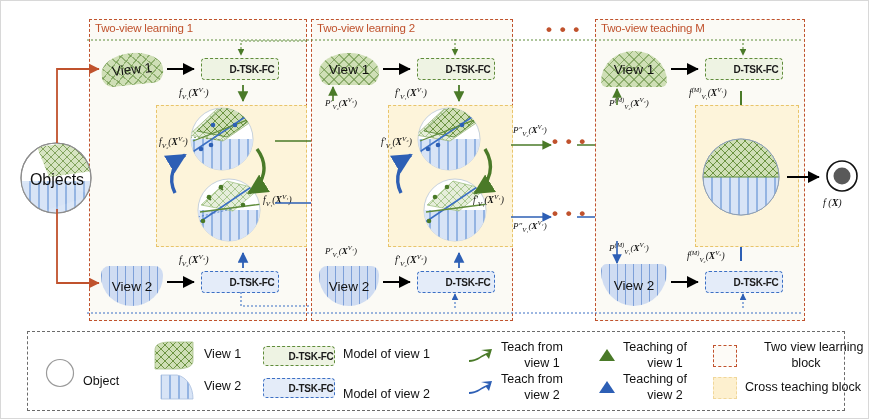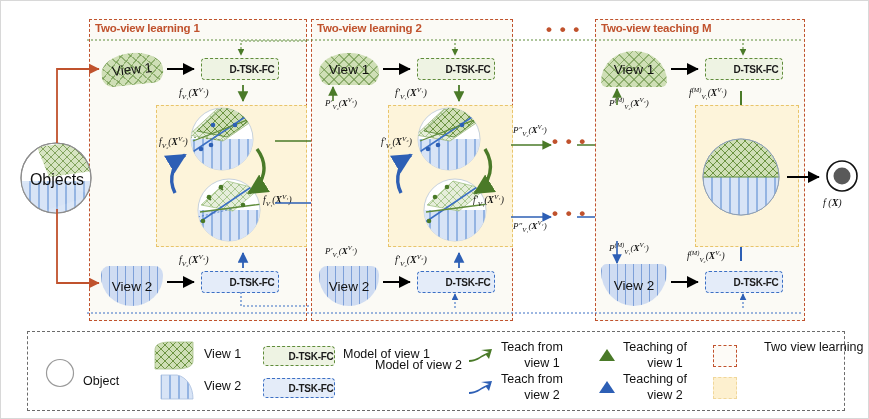--- a/index.html
+++ b/index.html
@@ -3,21 +3,21 @@
 <meta charset="utf-8">
 <style>
   html,body{margin:0;padding:0;background:#fff;}
   body{font-family:"Liberation Sans",sans-serif;}
   #page{position:relative;width:869px;height:419px;overflow:hidden;background:#ffffff;
         border:1px solid #d8d8d8;box-sizing:border-box;}
   .abs{position:absolute;box-sizing:border-box;}
 
   
   .tvblock{border:1.6px dashed #c0522d;background:#fbfaf5;}
-  .tvtitle{color:#c0522d;font-size:11.5px;font-weight:700;letter-spacing:-0.2px;
+  .tvtitle{color:#c0522d;font-size:11.5px;font-weight:400;letter-spacing:-0.2px;
            white-space:nowrap;font-family:"Liberation Sans",sans-serif;}
   .crossblock{border:1.4px dashed #e8c46a;background:#fdf4da;}
 
   
   .model{display:flex;align-items:center;justify-content:center;border-radius:4px;
          font-size:10px;font-weight:700;letter-spacing:-0.3px;color:#1a1a1a;padding-left:24px;}
   .model.v1{border:1.6px dashed #5f8c3a;background:#eef3e3;}
   .model.v2{border:1.6px dashed #3b6fc4;background:#e4ecf9;}
 
   
@@ -438,21 +438,21 @@
   <div class="abs lgtext left" style="left:203px;top:379px;">View 2</div>
 
   <div class="abs model v1" style="left:262px;top:345px;width:72px;height:20px;">
     <span>D-TSK-FC</span>
   </div>
   <div class="abs lgtext left" style="left:342px;top:347px;">Model of view 1</div>
 
   <div class="abs model v2" style="left:262px;top:377px;width:72px;height:20px;">
     <span>D-TSK-FC</span>
   </div>
-  <div class="abs lgtext left" style="left:342px;top:358px;margin-left:32px;">Model of view 2</div>
+  <div class="abs lgtext left" style="left:342px;top:387px;">Model of view 2</div>
 
   <svg class="abs" style="left:468px;top:348px;width:26px;height:16px">
     <path d="M0,11 C8,11 12,6 20,3 L12,1 L23,0 L20,10 L17,6 C11,9 7,13 0,13 Z" fill="#4a7a28"></path>
   </svg>
   <div class="abs lgtext" style="left:500px;top:340px;">Teach from</div>
   <div class="abs lgtext" style="left:500px;top:356px;width:82px;">view 1</div>
 
   <svg class="abs" style="left:468px;top:380px;width:26px;height:16px">
     <path d="M0,11 C8,11 12,6 20,3 L12,1 L23,0 L20,10 L17,6 C11,9 7,13 0,13 Z" fill="#2d5fb5"></path>
   </svg>
@@ -466,16 +466,18 @@
   <div class="abs lgtext" style="left:622px;top:356px;width:84px;">view 1</div>
 
   <svg class="abs" style="left:598px;top:380px;width:20px;height:16px">
     <path d="M8,0 L16,12 L0,12 Z" fill="#2d5fb5"></path>
   </svg>
   <div class="abs lgtext" style="left:622px;top:372px;">Teaching of</div>
   <div class="abs lgtext" style="left:622px;top:388px;width:84px;">view 2</div>
 
   <div class="abs swatch-tv" style="left:712px;top:344px;width:24px;height:22px;"></div>
   <div class="abs lgtext" style="left:744px;top:340px;margin-left:19px;">Two view learning</div>
+  <div class="abs lgtext" style="left:744px;top:356px;width:122px;">block</div>
 
   <div class="abs swatch-ct" style="left:712px;top:376px;width:24px;height:22px;"></div>
+  <div class="abs lgtext left" style="left:744px;top:380px;">Cross  teaching block</div>
 
 </div>
 
 </body></html>

